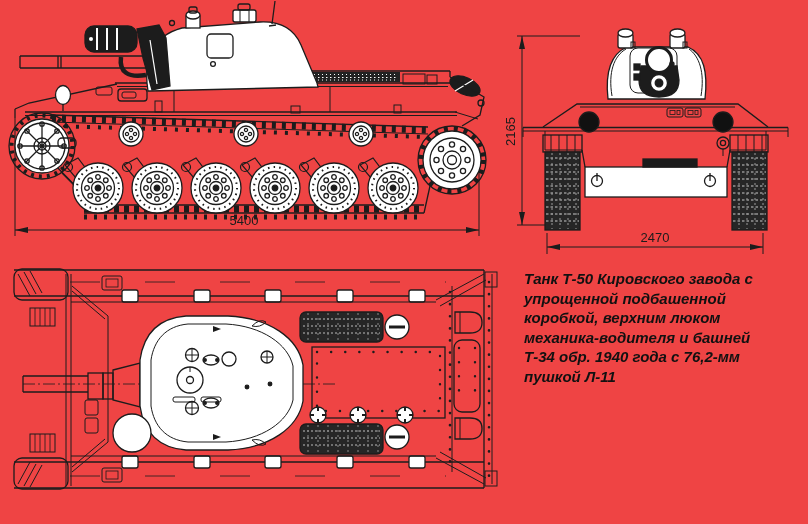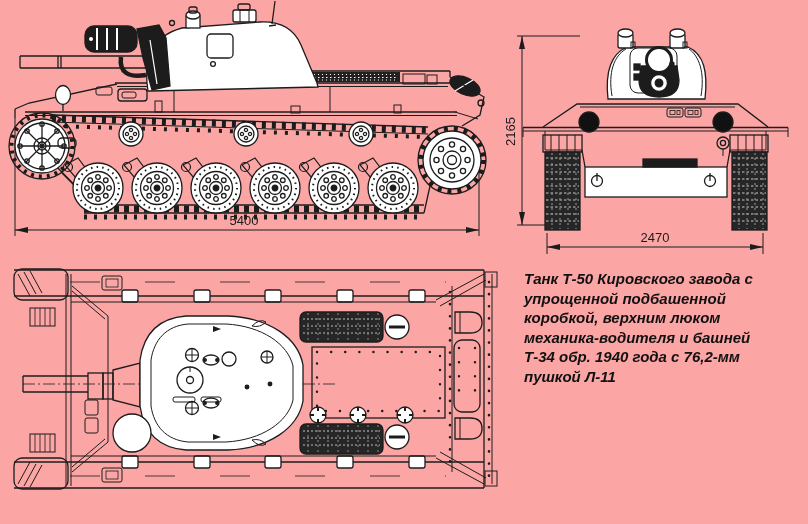--- a/index.html
+++ b/index.html
@@ -1,16 +1,16 @@
 <!DOCTYPE html>
 <html><head>
 <meta charset="utf-8">
 <style>
   html,body{margin:0;padding:0;background:#ffffff;}
-  .canvas{position:relative;width:808px;height:524px;background:#fca5a5;overflow:hidden;
+  .canvas{position:relative;width:808px;height:524px;background:#ef4444;overflow:hidden;
           font-family:"Liberation Sans",sans-serif;}
   .view{position:absolute;}
   .caption{position:absolute;left:524px;top:269px;width:286px;color:#111;
            font-family:"Liberation Sans",sans-serif;font-size:15px;line-height:19.5px;
            font-weight:bold;font-style:italic;}
   .caption div{white-space:nowrap;}
   svg text{font-family:"Liberation Sans",sans-serif;font-size:13px;fill:#1c1c1c;}
 </style>
 </head>
 <body>

